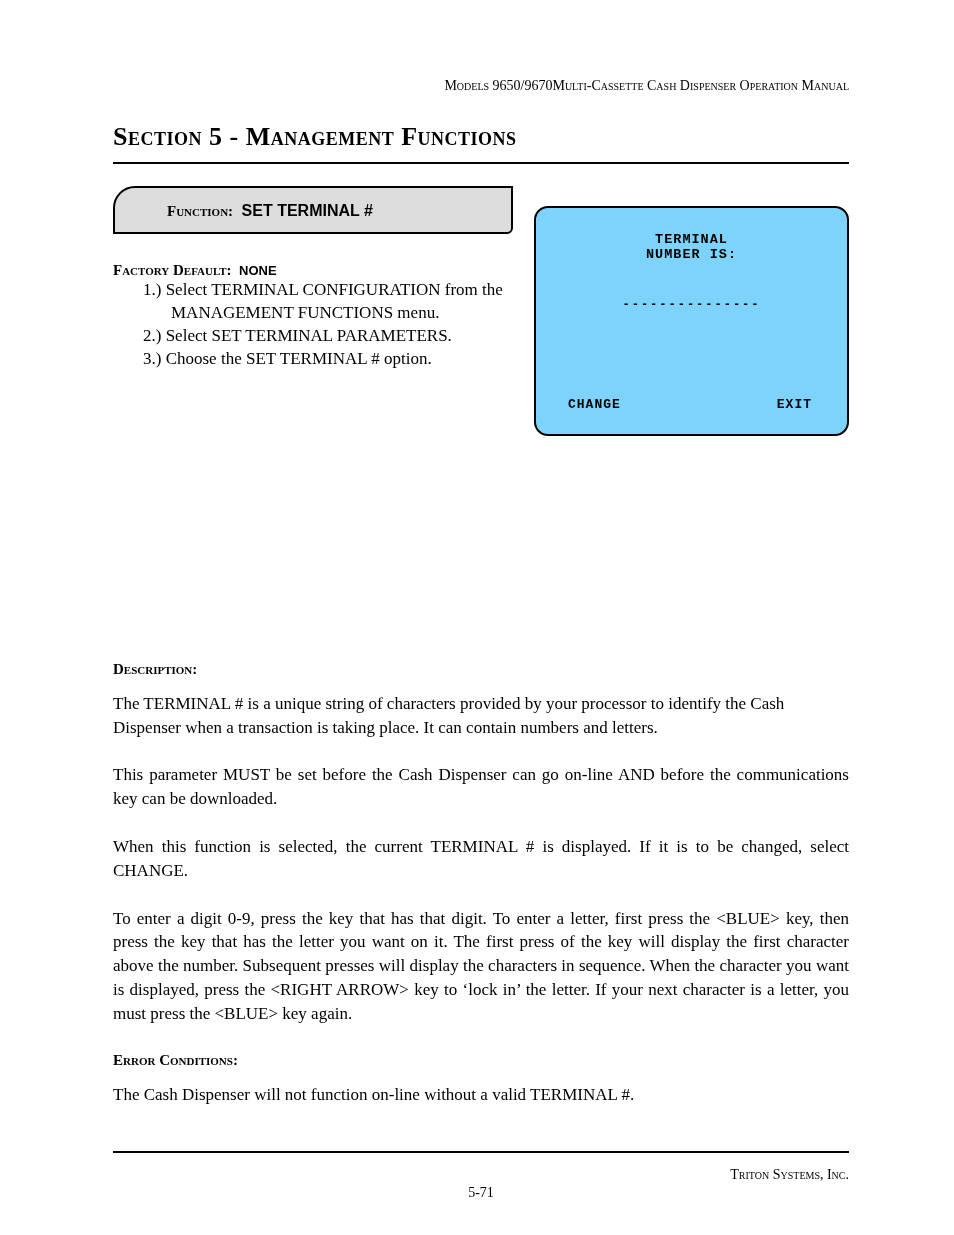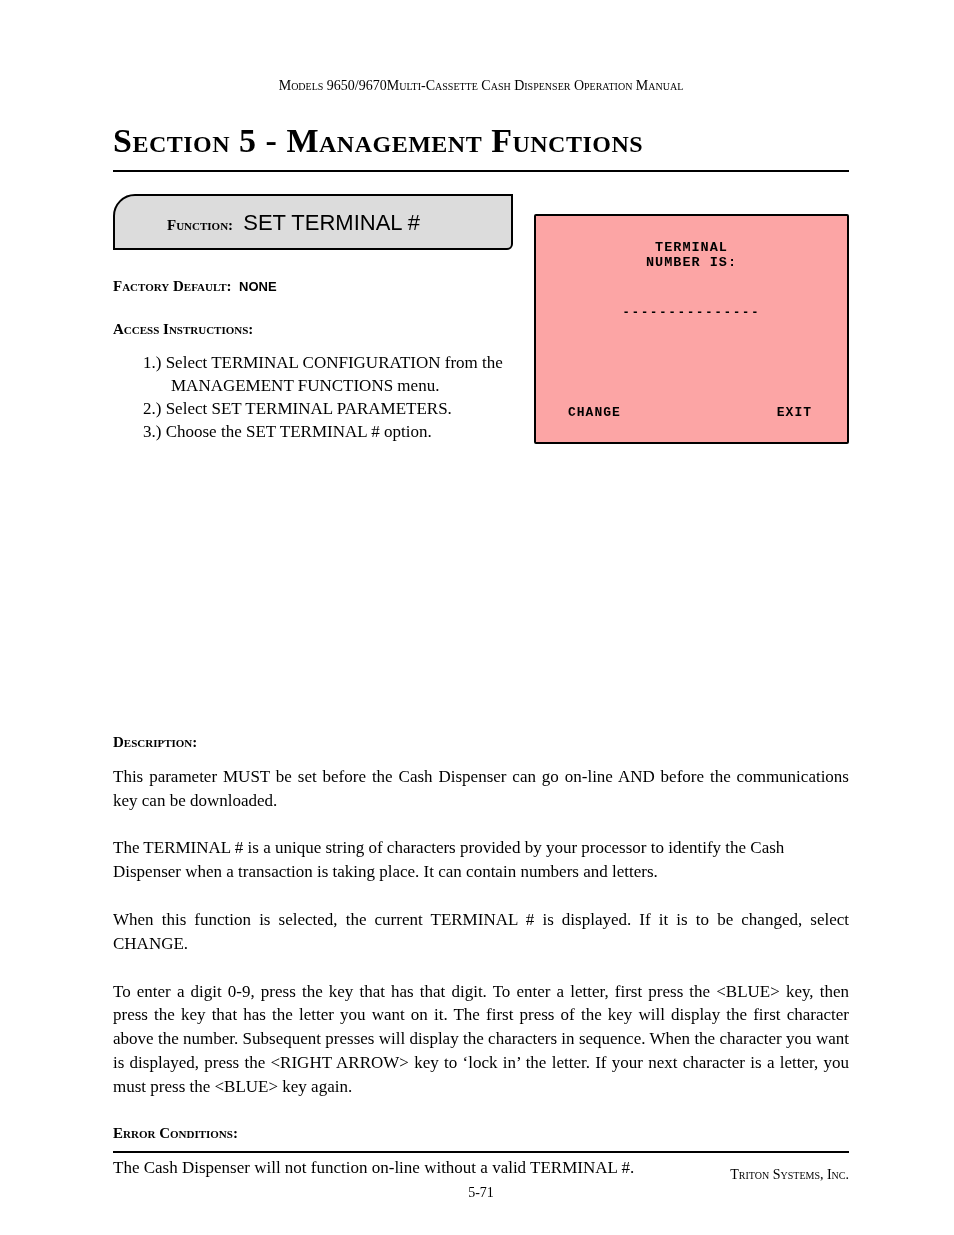--- a/index.html
+++ b/index.html
@@ -10,27 +10,27 @@
   }
   .page {
     width: 954px;
     height: 1235px;
     box-sizing: border-box;
     padding: 78px 105px 60px 113px;
     position: relative;
   }
   .header-row {
     display: flex;
-    justify-content: center;
+    justify-content: flex-end;
     font-size: 14px;
     font-variant: small-caps;
     margin-bottom: 28px;
   }
   .section-title {
-    font-size: 34px;
+    font-size: 26px;
     font-weight: bold;
     font-variant: small-caps;
     letter-spacing: 0.5px;
     margin-bottom: 10px;
   }
   hr.rule {
     border: none;
     border-top: 2px solid #000;
     margin: 0 0 22px 0;
   }
@@ -47,33 +47,33 @@
     width: 400px;
     padding: 14px 10px 12px 52px;
     box-sizing: border-box;
   }
   .function-box span.lbl {
     font-weight: bold;
     font-variant: small-caps;
     font-size: 15px;
   }
   .function-box span.val {
-    font-weight: normal;
-    font-size: 22px;
+    font-weight: bold;
+    font-size: 16px;
     font-family: Arial, Helvetica, sans-serif;
   }
   .screen {
     position: absolute;
     right: 0;
     top: 20px;
     width: 315px;
     height: 230px;
-    background: #fca5a5;
+    background: #7dd3fc;
     border: 2px solid #000;
-    border-radius: 2px;
+    border-radius: 14px;
     box-sizing: border-box;
     padding: 24px 20px 16px 20px;
     font-family: "Courier New", monospace;
     font-weight: bold;
     text-align: center;
   }
   .screen .line1, .screen .line2 {
     font-size: 13.5px;
     letter-spacing: 1px;
   }
@@ -181,21 +181,20 @@
       <div class="function-box">
         <span class="lbl">Function:</span>
         <span class="val">&nbsp;<span>SET TERMINAL #</span></span>
       </div>
 
       <div class="fd-row">
         <span class="lbl">Factory Default:</span>
         <span class="val">&nbsp;<span>NONE</span></span>
       </div>
 
-      <div class="subhead">Access Instructions:</div>
 
       <div class="steps">
         <div class="step">1.)  Select TERMINAL CONFIGURATION from the MANAGEMENT FUNCTIONS menu.</div>
         <div class="step">2.)  Select SET TERMINAL PARAMETERS.</div>
         <div class="step">3.)  Choose the SET TERMINAL # option.</div>
       </div>
     </div>
 
     <div class="screen">
       <div class="line1">TERMINAL</div>
@@ -205,22 +204,22 @@
         <span>CHANGE</span>
         <span>EXIT</span>
       </div>
     </div>
 
     <div style="clear:both; height:260px;"></div>
   </div>
 
   <div class="subhead" style="margin-top:0;">Description:</div>
 
+  <div class="body-text">The TERMINAL # is a unique string of characters provided by your processor to identify the Cash Dispenser when a transaction is taking place.  It can contain numbers and letters.</div>
   <div class="body-text justify">This parameter MUST be set before the Cash Dispenser can go on-line AND before the communications key can be downloaded.</div>
-  <div class="body-text">The TERMINAL # is a unique string of characters provided by your processor to identify the Cash Dispenser when a transaction is taking place.  It can contain numbers and letters.</div>
   <div class="body-text justify">When this function is selected, the current TERMINAL # is displayed.  If it is to be changed, select CHANGE.</div>
   <div class="body-text justify">To enter a digit 0-9, press the key that has that digit.  To enter a letter, first press the &lt;BLUE&gt; key, then press the key that has the letter you want on it.  The first press of the key will display the first character above the number.  Subsequent presses will display the characters in sequence.  When the character you want is displayed, press the &lt;RIGHT ARROW&gt; key to ‘lock in’ the letter.  If your next character is a letter, you must press the &lt;BLUE&gt; key again.</div>
 
   <div class="subhead">Error Conditions:</div>
   <div class="body-text">The Cash Dispenser will not function on-line without a valid TERMINAL #.</div>
 
   <div class="footer">
     <hr>
     <div class="footer-row">
       <span class="footer-company">Triton Systems, Inc.</span>

